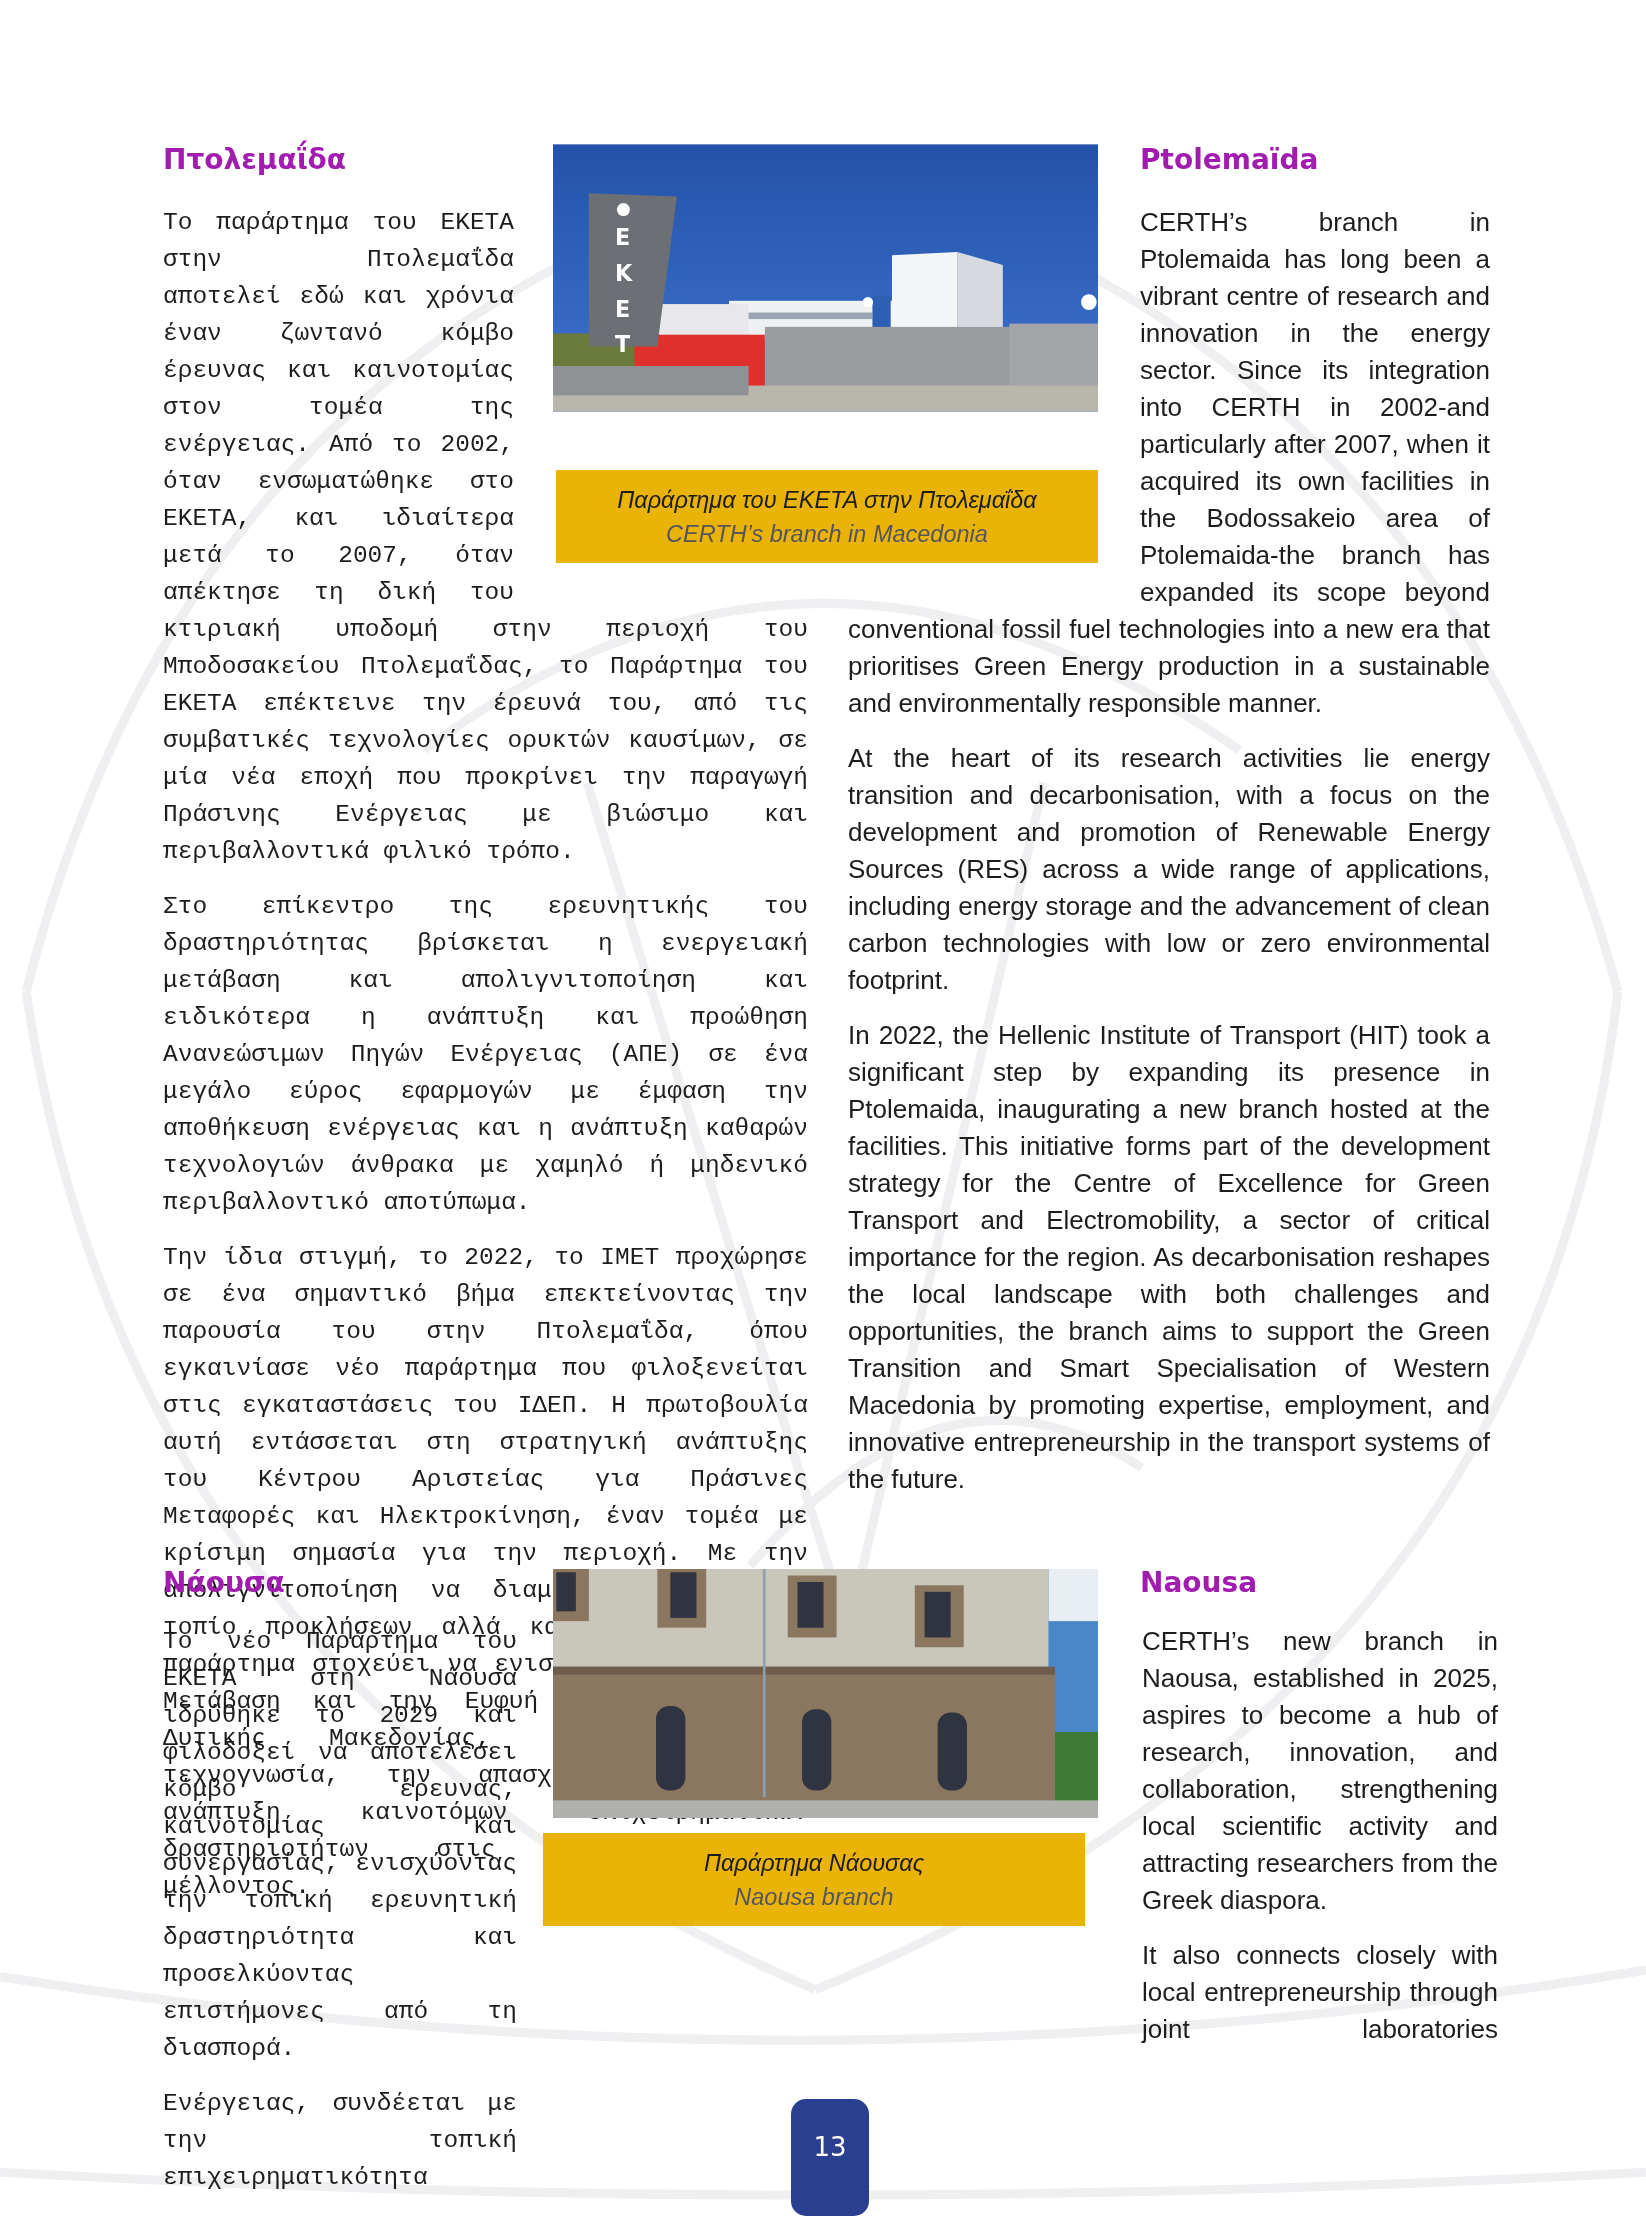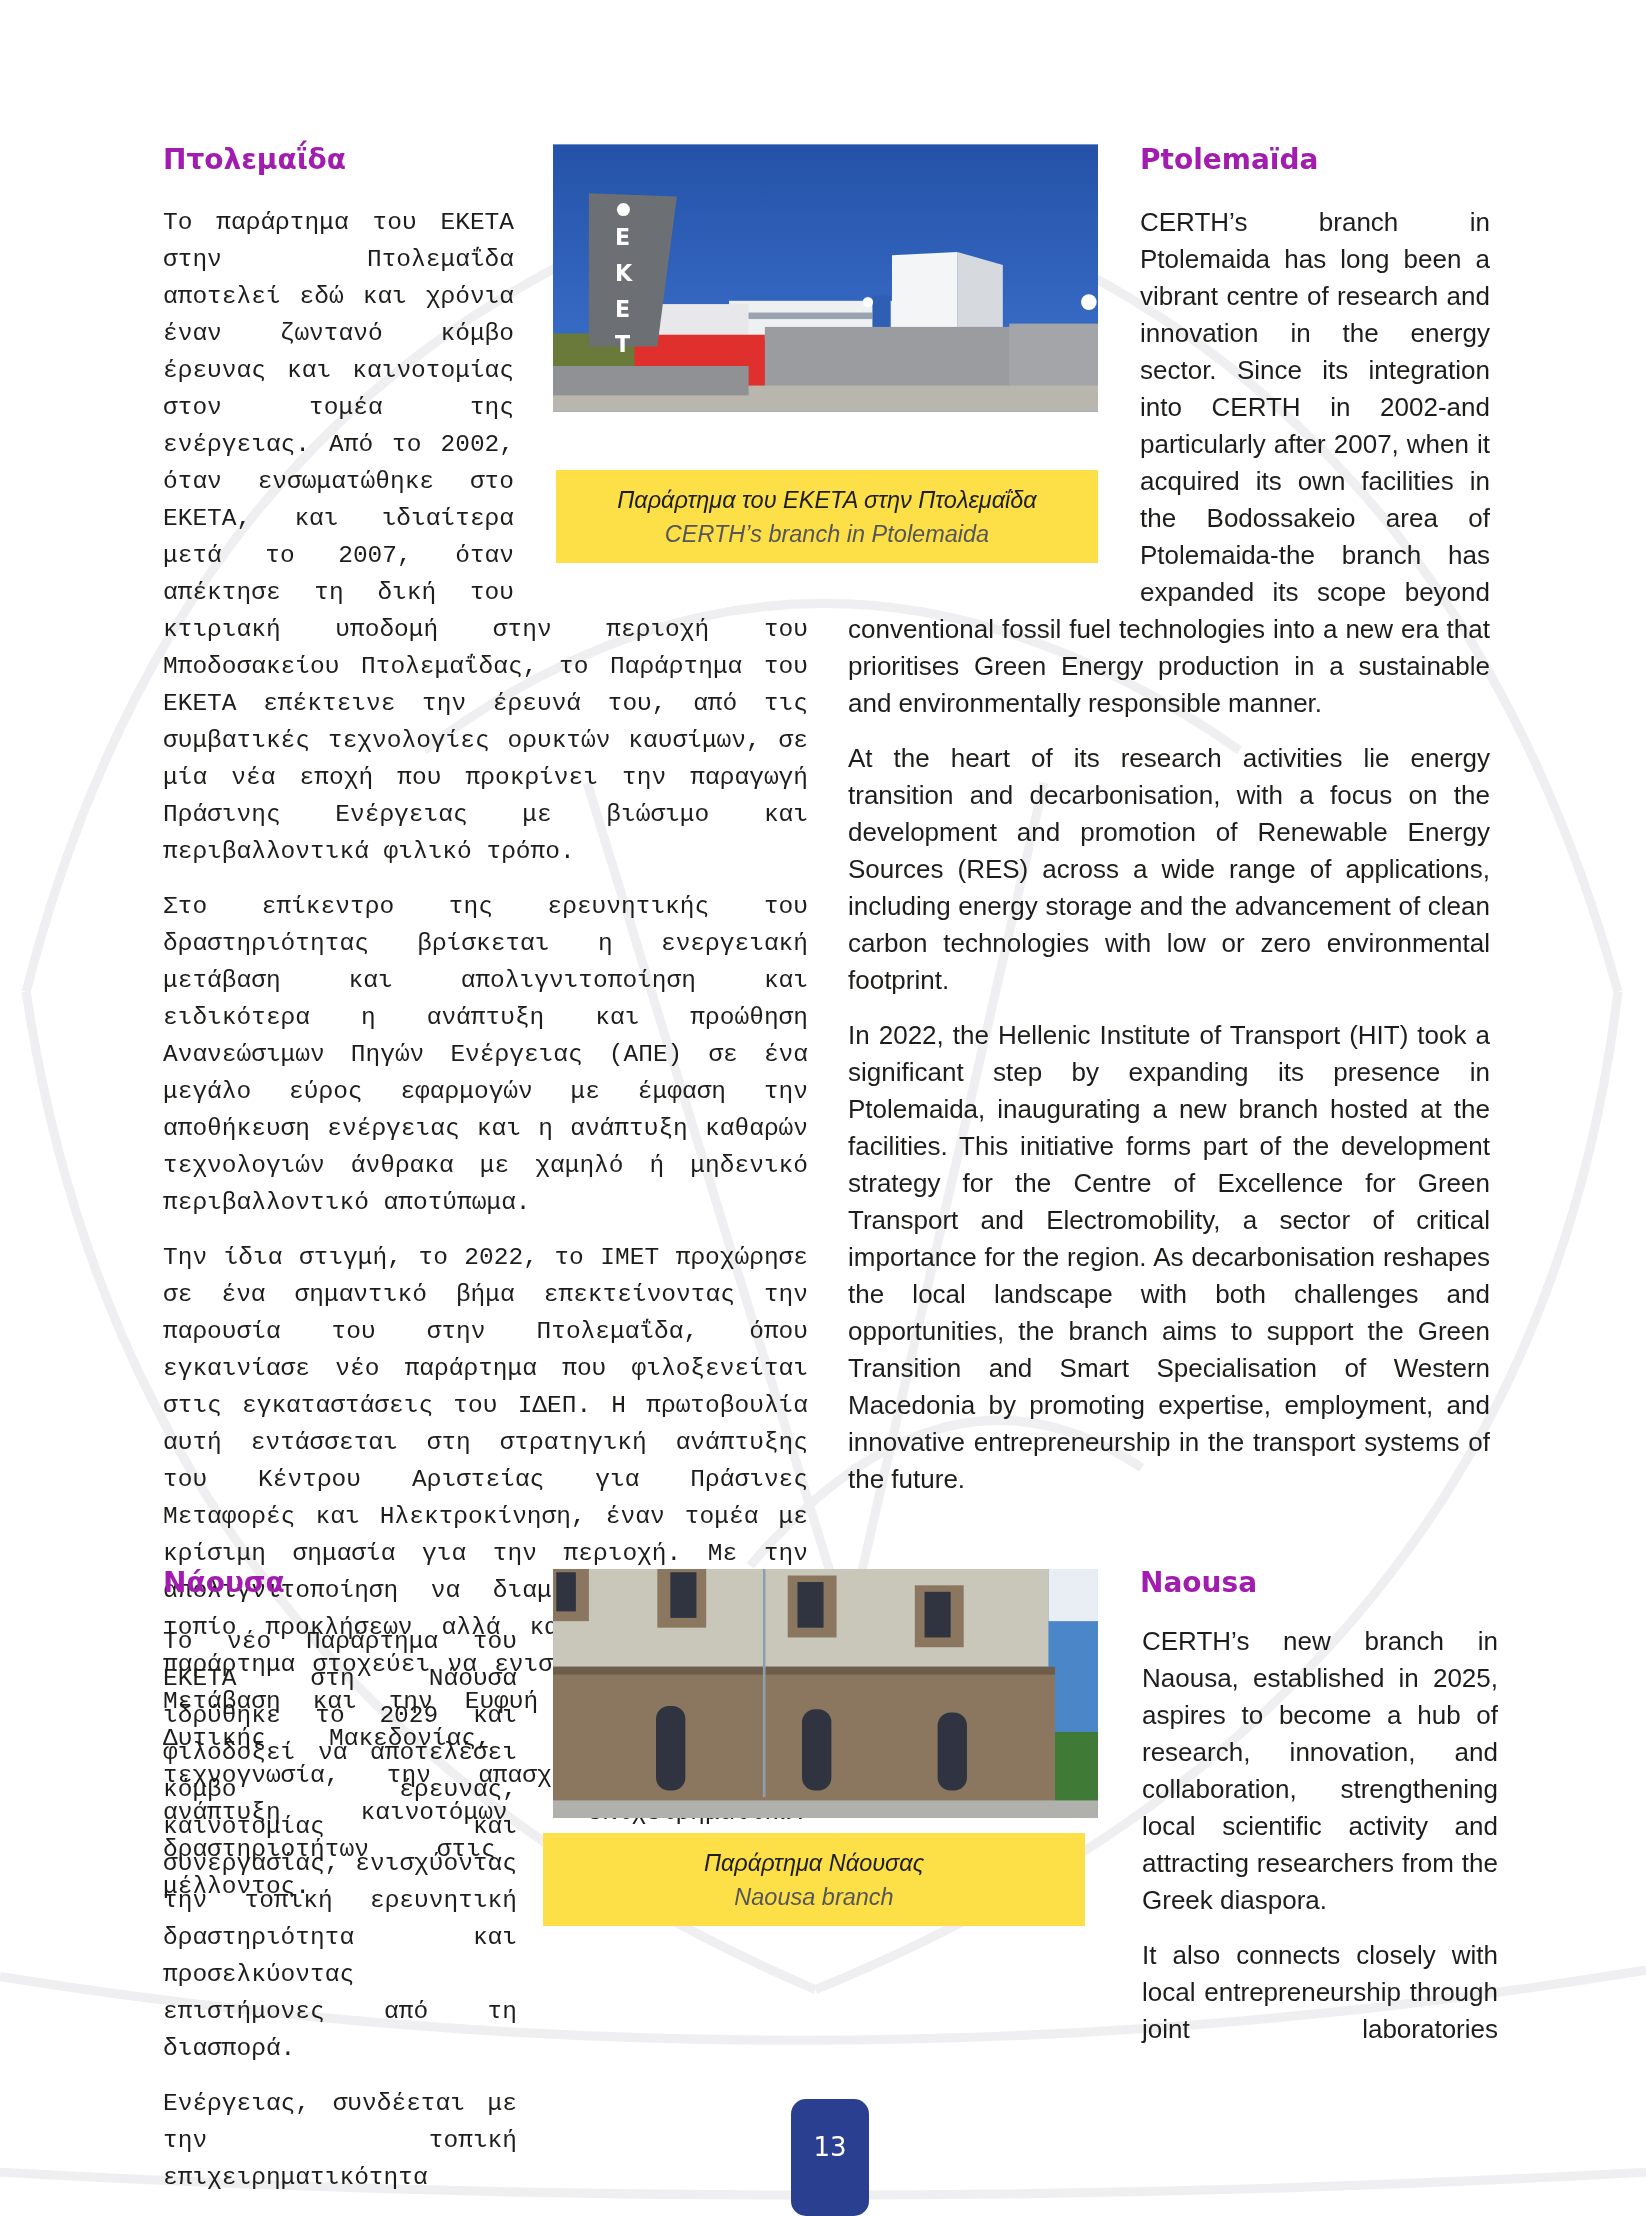--- a/index.html
+++ b/index.html
@@ -8,21 +8,21 @@
     background: #ffffff; color: #1d1d1b;
     font-family: "DejaVu Sans", sans-serif;
   }
   .wm { position: absolute; left: 0; top: 0; width: 1646px; height: 2216px; pointer-events: none; }
   .h2 {
     position: absolute; font-weight: bold; font-size: 28px; line-height: 39px;
     font-family: "DejaVu Sans", sans-serif; color: #a21caf; margin: 0;
   }
   .photo { position: absolute; overflow: hidden; }
   .caption {
-    position: absolute; background: #fde047; text-align: center;
+    position: absolute; background: #eab308; text-align: center;
     font-style: italic; font-family: "Liberation Sans", sans-serif;
     font-size: 23.5px; line-height: 34px;
     display: flex; flex-direction: column; justify-content: center;
   }
   .caption .gr { color: #1d1d1b; }
   .caption .en { color: #55555a; }
   .pagebox {
     position: absolute; left: 791px; top: 2099px; width: 78px; height: 117px;
     background: #2a3f8f; color: #ffffff; font-size: 26px;
     font-family: "DejaVu Sans", sans-serif; text-align: center; padding-top: 33px; box-sizing: border-box; border-radius: 15px;
@@ -80,21 +80,21 @@
       <text x="95" y="265">Ε</text>
       <text x="95" y="318">Τ</text>
     </g>
     <circle cx="108" cy="100" r="10" fill="#ffffff"></circle>
     <circle cx="822" cy="242" r="12" fill="#ffffff"></circle>
     <circle cx="483" cy="242" r="8" fill="#ffffff"></circle>
   </svg>
 </div>
 <div class="caption" style="left:556px; top:470px; width:542px; height:93px;">
   <div class="gr">Παράρτημα του ΕΚΕΤΑ στην Πτολεμαΐδα</div>
-  <div class="en">CERTH’s branch in Ptolemaida</div>
+  <div class="en">CERTH’s branch in Macedonia</div>
 </div>
 
 <div style="position:absolute; left:163px; top:204px; width:645px;">
   <div style="float:right; width:294px; height:375px;"></div>
   <p class="flowp gr">Το παράρτημα του ΕΚΕΤΑ στην Πτολεμαΐδα αποτελεί εδώ και χρόνια έναν ζωντανό κόμβο έρευνας και καινοτομίας στον τομέα της ενέργειας. Από το 2002, όταν ενσωματώθηκε στο ΕΚΕΤΑ, και ιδιαίτερα μετά το 2007, όταν απέκτησε τη δική του κτιριακή υποδομή στην περιοχή του Μποδοσακείου Πτολεμαΐδας, το Παράρτημα του ΕΚΕΤΑ επέκτεινε την έρευνά του, από τις συμβατικές τεχνολογίες ορυκτών καυσίμων, σε μία νέα εποχή που προκρίνει την παραγωγή Πράσινης Ενέργειας με βιώσιμο και περιβαλλοντικά φιλικό τρόπο.</p>
   <p class="flowp gr" style="margin-top:18px;">Στο επίκεντρο της ερευνητικής του δραστηριότητας βρίσκεται η ενεργειακή μετάβαση και απολιγνιτοποίηση και ειδικότερα η ανάπτυξη και προώθηση Ανανεώσιμων Πηγών Ενέργειας (ΑΠΕ) σε ένα μεγάλο εύρος εφαρμογών με έμφαση την αποθήκευση ενέργειας και η ανάπτυξη καθαρών τεχνολογιών άνθρακα με χαμηλό ή μηδενικό περιβαλλοντικό αποτύπωμα.</p>
   <p class="flowp gr" style="margin-top:18px;">Την ίδια στιγμή, το 2022, το ΙΜΕΤ προχώρησε σε ένα σημαντικό βήμα επεκτείνοντας την παρουσία του στην Πτολεμαΐδα, όπου εγκαινίασε νέο παράρτημα που φιλοξενείται στις εγκαταστάσεις του ΙΔΕΠ. Η πρωτοβουλία αυτή εντάσσεται στη στρατηγική ανάπτυξης του Κέντρου Αριστείας για Πράσινες Μεταφορές και Ηλεκτροκίνηση, έναν τομέα με κρίσιμη σημασία για την περιοχή. Με την απολιγνιτοποίηση να διαμορφώνει ένα νέο τοπίο προκλήσεων αλλά και ευκαιριών, το παράρτημα στοχεύει να ενισχύσει την Πράσινη Μετάβαση και την Ευφυή Εξειδίκευση της Δυτικής Μακεδονίας, προωθώντας την τεχνογνωσία, την απασχόληση και την ανάπτυξη καινοτόμων επιχειρηματικών δραστηριοτήτων στις μεταφορές του μέλλοντος.</p>
 </div>
 
 <div style="position:absolute; left:848px; top:204px; width:642px;">

